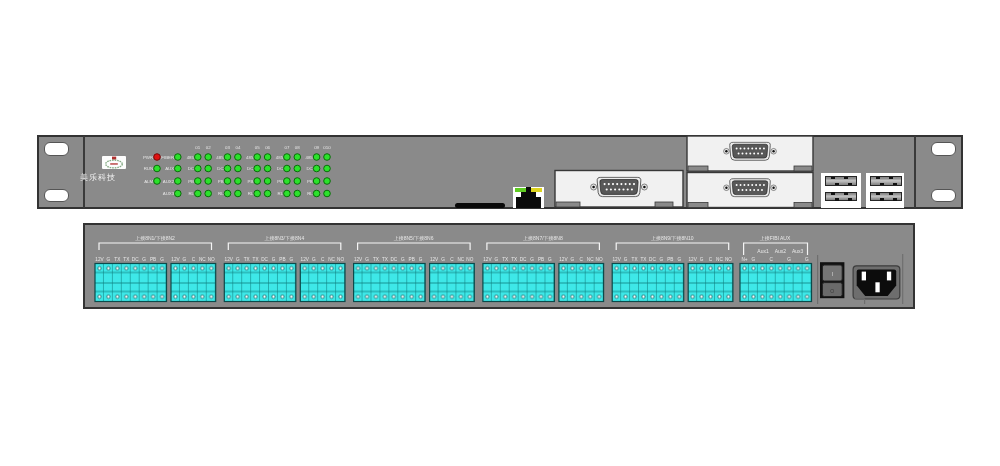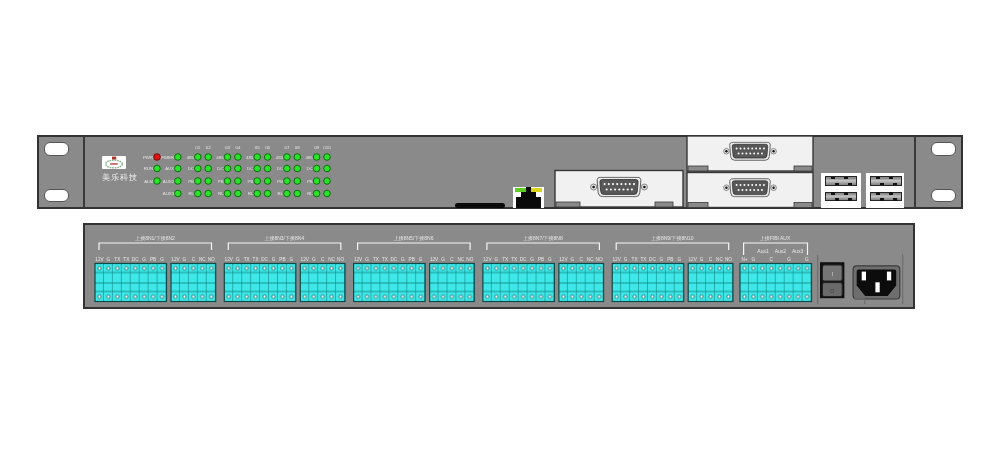--- a/index.html
+++ b/index.html
@@ -26,21 +26,21 @@
 
 <div class="abs" style="left:102px;top:156px;width:24px;height:13px;background:#fdfdfd;border-radius:1px;">
 <svg width="24" height="13" style="position:absolute;left:0;top:0;">
   <rect x="10" y="0.6" width="4.2" height="3" fill="#b03030"></rect>
   <ellipse cx="12" cy="8" rx="8.3" ry="3.9" fill="none" stroke="#86ac86" stroke-width="1.4" stroke-dasharray="1.6,0.9"></ellipse>
   <ellipse cx="12" cy="8" rx="5.6" ry="2.7" fill="#fdfdfd"></ellipse>
   <rect x="8.2" y="7.1" width="7.6" height="1.7" fill="#c46060"></rect>
 </svg>
 </div>
 
-<div class="abs" style="left:90px;top:172px;width:48px;text-align:right;font-size:8px;color:#f5f5f5;letter-spacing:1px;">美乐科技</div>
+<div class="abs" style="left:74px;top:172px;width:48px;text-align:center;font-size:8px;color:#f5f5f5;letter-spacing:1px;">美乐科技</div>
 
 <svg class="abs" style="left:139px;top:141px;" width="200" height="60" id="ledsvg" font-family="Liberation Sans, sans-serif">
 
 <g>
 <text x="58.8" y="8" font-size="4.4" fill="#e6e6e6" text-anchor="middle">01</text>
 <text x="69.2" y="8" font-size="4.4" fill="#e6e6e6" text-anchor="middle">02</text>
 <text x="88.5" y="8" font-size="4.4" fill="#e6e6e6" text-anchor="middle">03</text>
 <text x="98.9" y="8" font-size="4.4" fill="#e6e6e6" text-anchor="middle">04</text>
 <text x="118.19999999999999" y="8" font-size="4.4" fill="#e6e6e6" text-anchor="middle">05</text>
 <text x="128.6" y="8" font-size="4.4" fill="#e6e6e6" text-anchor="middle">06</text>

